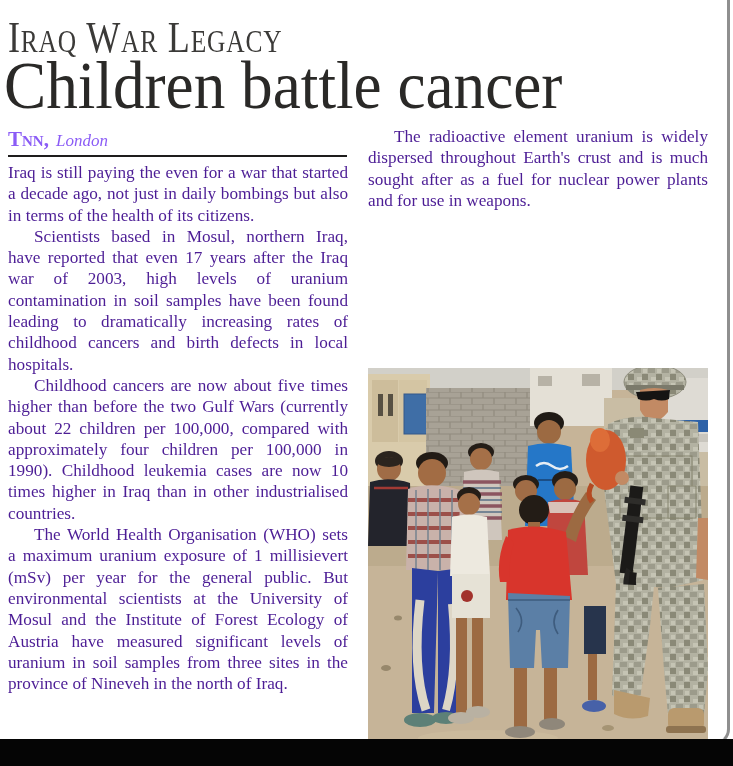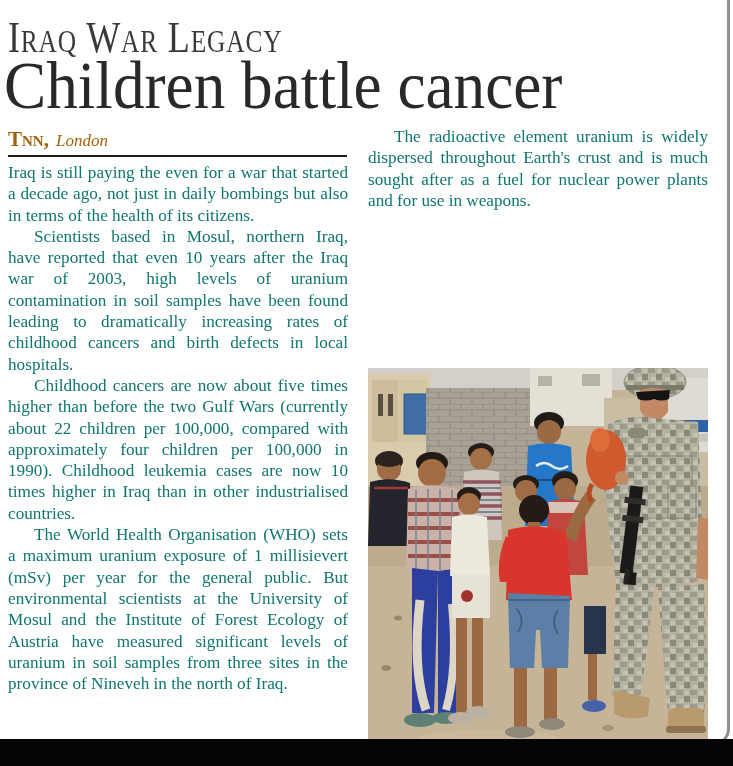--- a/index.html
+++ b/index.html
@@ -12,25 +12,25 @@
     position:absolute;left:8px;top:16px;
     font-size:44px;line-height:1;font-variant:small-caps;
     letter-spacing:1px;color:#3b3a38;
     transform:scaleX(0.82);transform-origin:0 0;white-space:nowrap;
   }
   .headline{
     position:absolute;left:4px;top:50px;margin:0;font-weight:normal;
     font-size:68px;line-height:1.05;color:#2a2927;
     transform:scaleX(0.93);transform-origin:0 0;white-space:nowrap;
   }
-  .byline{position:absolute;left:8px;top:127px;white-space:nowrap;color:#a16207;}
+  .byline{position:absolute;left:8px;top:127px;white-space:nowrap;color:#8b5cf6;}
   .byline .agency{font-weight:bold;font-variant:small-caps;font-size:21px;}
   .byline .loc{font-style:italic;font-size:17px;margin-left:7px;}
   .rule{position:absolute;left:8px;top:155px;width:339px;height:2px;background:#1e1d1c;}
-  .col{position:absolute;width:340px;color:#0f766e;}
+  .col{position:absolute;width:340px;color:#4c1d95;}
   .col-left{left:8px;top:162px;}
   .col-right{left:368px;top:126px;}
   .para{
     margin:0;font-size:17.2px;line-height:21.3px;
     text-align:justify;text-justify:inter-word;
   }
   .para.indent{text-indent:26px;}
   .photo{
     position:absolute;left:368px;top:368px;width:340px;height:377px;
     overflow:hidden;z-index:1;background:#c6b498;
@@ -53,21 +53,21 @@
   <div class="kicker">Iraq War Legacy</div>
   <h1 class="headline">Children battle cancer</h1>
 
   <div class="byline">
     <span class="agency">Tnn,</span><span class="loc">London</span>
   </div>
   <div class="rule"></div>
 
   <div class="col col-left">
     <p class="para">Iraq is still paying the even for a war that started a decade ago, not just in daily bombings but also in terms of the health of its citizens.</p>
-    <p class="para indent">Scientists based in Mosul, northern Iraq, have reported that even 10 years after the Iraq war of 2003, high levels of uranium contamination in soil samples have been found leading to dramatically increasing rates of childhood cancers and birth defects in local hospitals.</p>
+    <p class="para indent">Scientists based in Mosul, northern Iraq, have reported that even 17 years after the Iraq war of 2003, high levels of uranium contamination in soil samples have been found leading to dramatically increasing rates of childhood cancers and birth defects in local hospitals.</p>
     <p class="para indent">Childhood cancers are now about five times higher than before the two Gulf Wars (currently about 22 children per 100,000, compared with approximately four children per 100,000 in 1990). Childhood leukemia cases are now 10 times higher in Iraq than in other industrialised countries.</p>
     <p class="para indent">The World Health Organisation (WHO) sets a maximum uranium exposure of 1 millisievert (mSv) per year for the general public. But environmental scientists at the University of Mosul and the Institute of Forest Ecology of Austria have measured significant levels of uranium in soil samples from three sites in the province of Nineveh in the north of Iraq.</p>
   </div>
 
   <div class="col col-right">
     <p class="para indent">The radioactive element uranium is widely dispersed throughout Earth's crust and is much sought after as a fuel for nuclear power plants and for use in weapons.</p>
   </div>
 
   <div class="photo">
     <svg width="340" height="377" viewBox="0 0 340 377" xmlns="http://www.w3.org/2000/svg">

